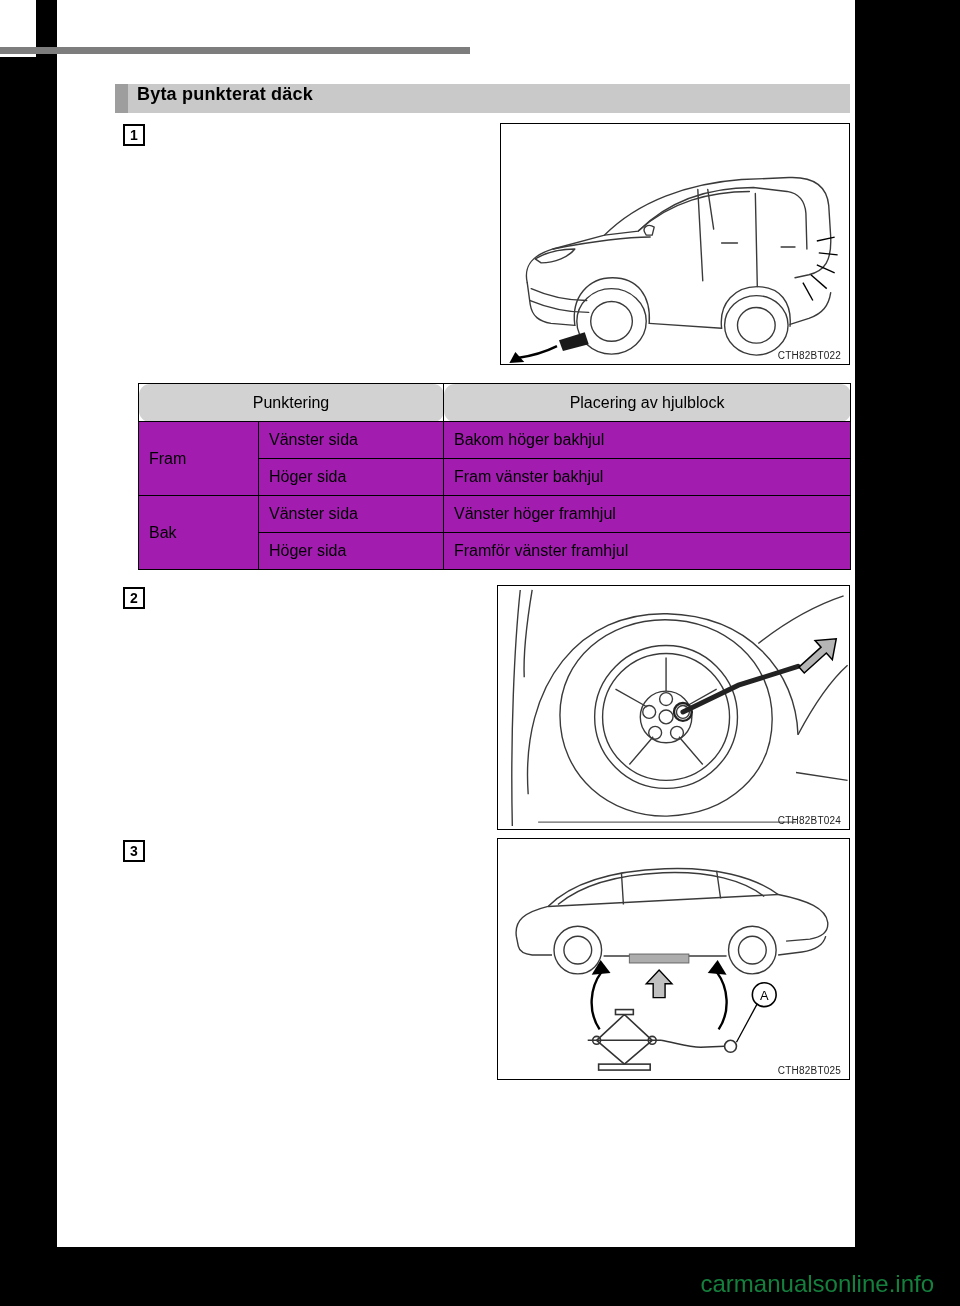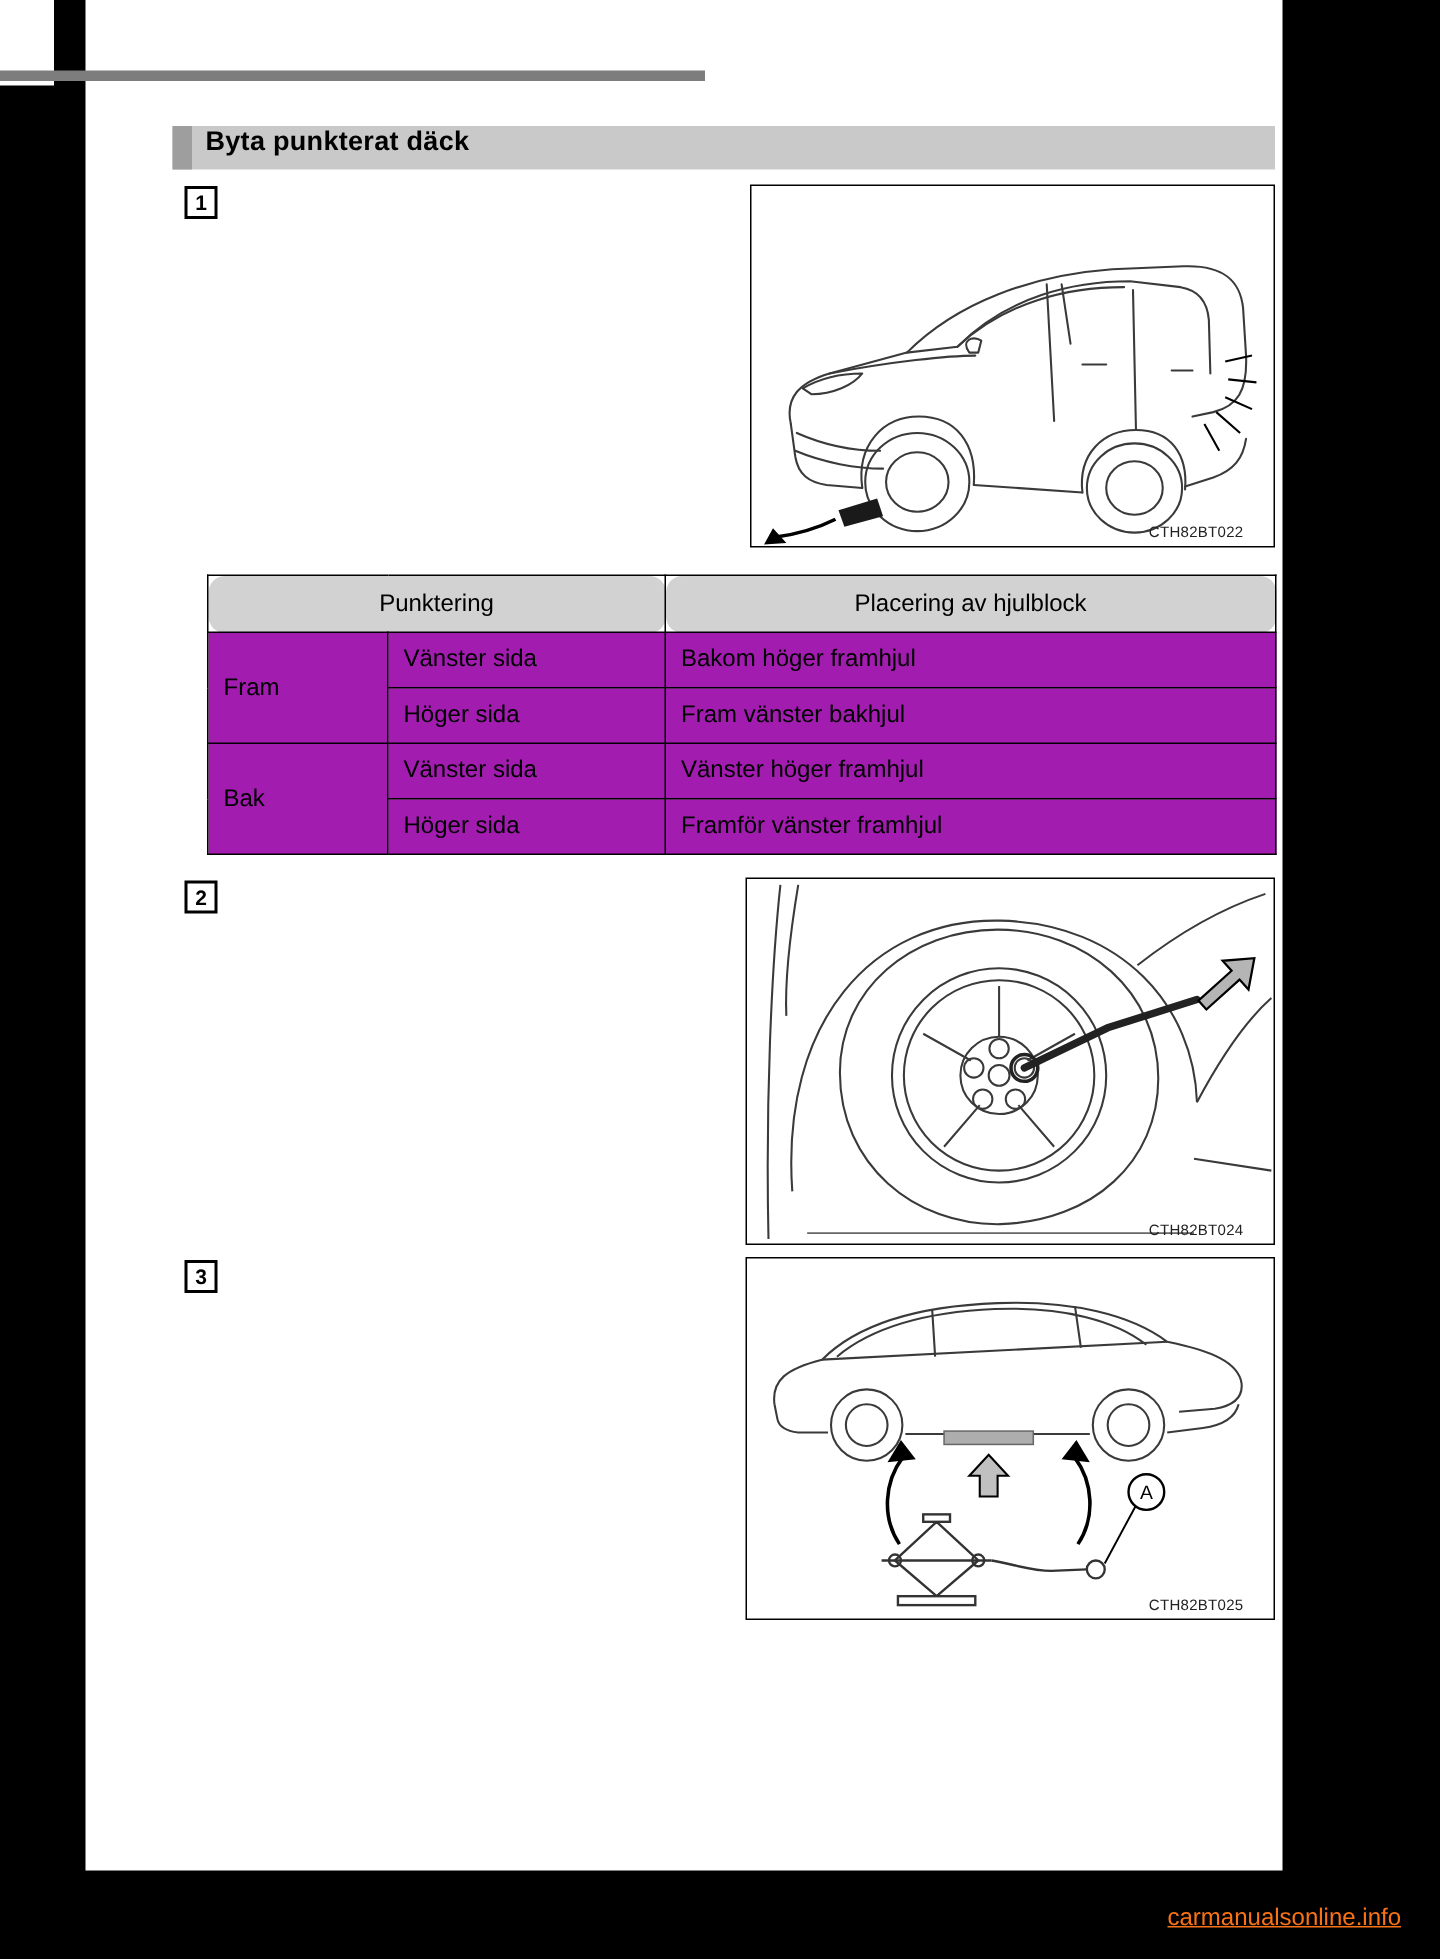--- a/index.html
+++ b/index.html
@@ -19,29 +19,29 @@
   .step-badge { position:absolute; left:66px; width:22px; height:22px; border:2px solid #000;
     background:#fff; font-size:14px; font-weight:bold; color:#000;
     display:flex; align-items:center; justify-content:center; }
   .step-1 { top:124px; } .step-2 { top:587px; } .step-3 { top:840px; }
 
   .figure { position:absolute; background:#fff; border:1px solid #000; }
   .fig-1 { left:443px; top:123px; width:350px; height:242px; }
   .fig-2 { left:440px; top:585px; width:353px; height:245px; }
   .fig-3 { left:440px; top:838px; width:353px; height:242px; }
   .figure svg { display:block; width:100%; height:100%; }
-  .figcode { position:absolute; right:20px; bottom:3px; font-size:10px; color:#222; letter-spacing:.2px; }
+  .figcode { position:absolute; right:8px; bottom:3px; font-size:10px; color:#222; letter-spacing:.2px; }
 
   .chock-table { position:absolute; left:81px; top:383px; width:712px; border-collapse:collapse;
     table-layout:fixed; font-size:16px; color:#000; }
   .chock-table th, .chock-table td { border:1px solid #000; }
   .chock-table th { background:#d2d2d2; font-weight:normal; height:38px; text-align:center;border-radius:11px; }
   .chock-table td { background:#a21caf; height:37px; padding:0 6px 0 10px; text-align:left; vertical-align:middle; }
 
-  .watermark { position:absolute; right:26px; top:1270px; font-size:16px; color:#f97316;text-decoration:underline; }
+  .watermark { position:absolute; right:26px; top:1270px; font-size:24px; color:#15803d; }
 </style>
 </head>
 <body>
 
 <div class="stage">
 
   <div class="page">
 
     <div class="title-bar">
       <span class="title-accent"></span>
@@ -99,21 +99,21 @@
       <thead>
         <tr>
           <th colspan="2">Punktering</th>
           <th>Placering av hjulblock</th>
         </tr>
       </thead>
       <tbody>
         <tr>
           <td rowspan="2">Fram</td>
           <td>Vänster sida</td>
-          <td>Bakom höger framhjul</td>
+          <td>Bakom höger bakhjul</td>
         </tr>
         <tr>
           <td>Höger sida</td>
           <td>Fram vänster bakhjul</td>
         </tr>
         <tr>
           <td rowspan="2">Bak</td>
           <td>Vänster sida</td>
           <td>Vänster höger framhjul</td>
         </tr>

